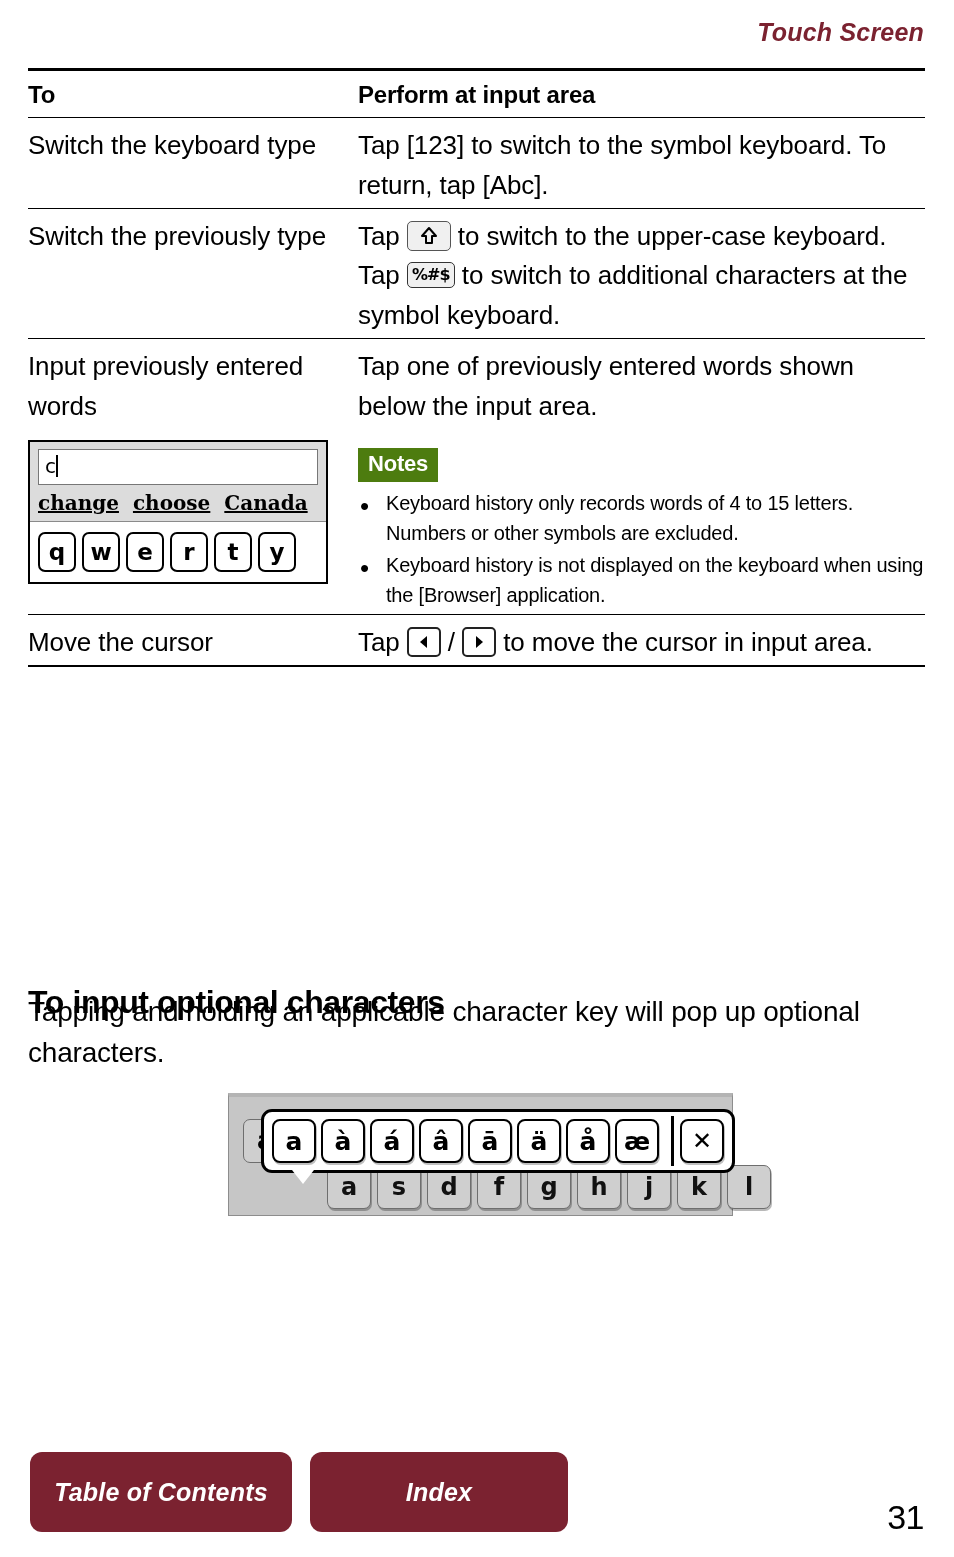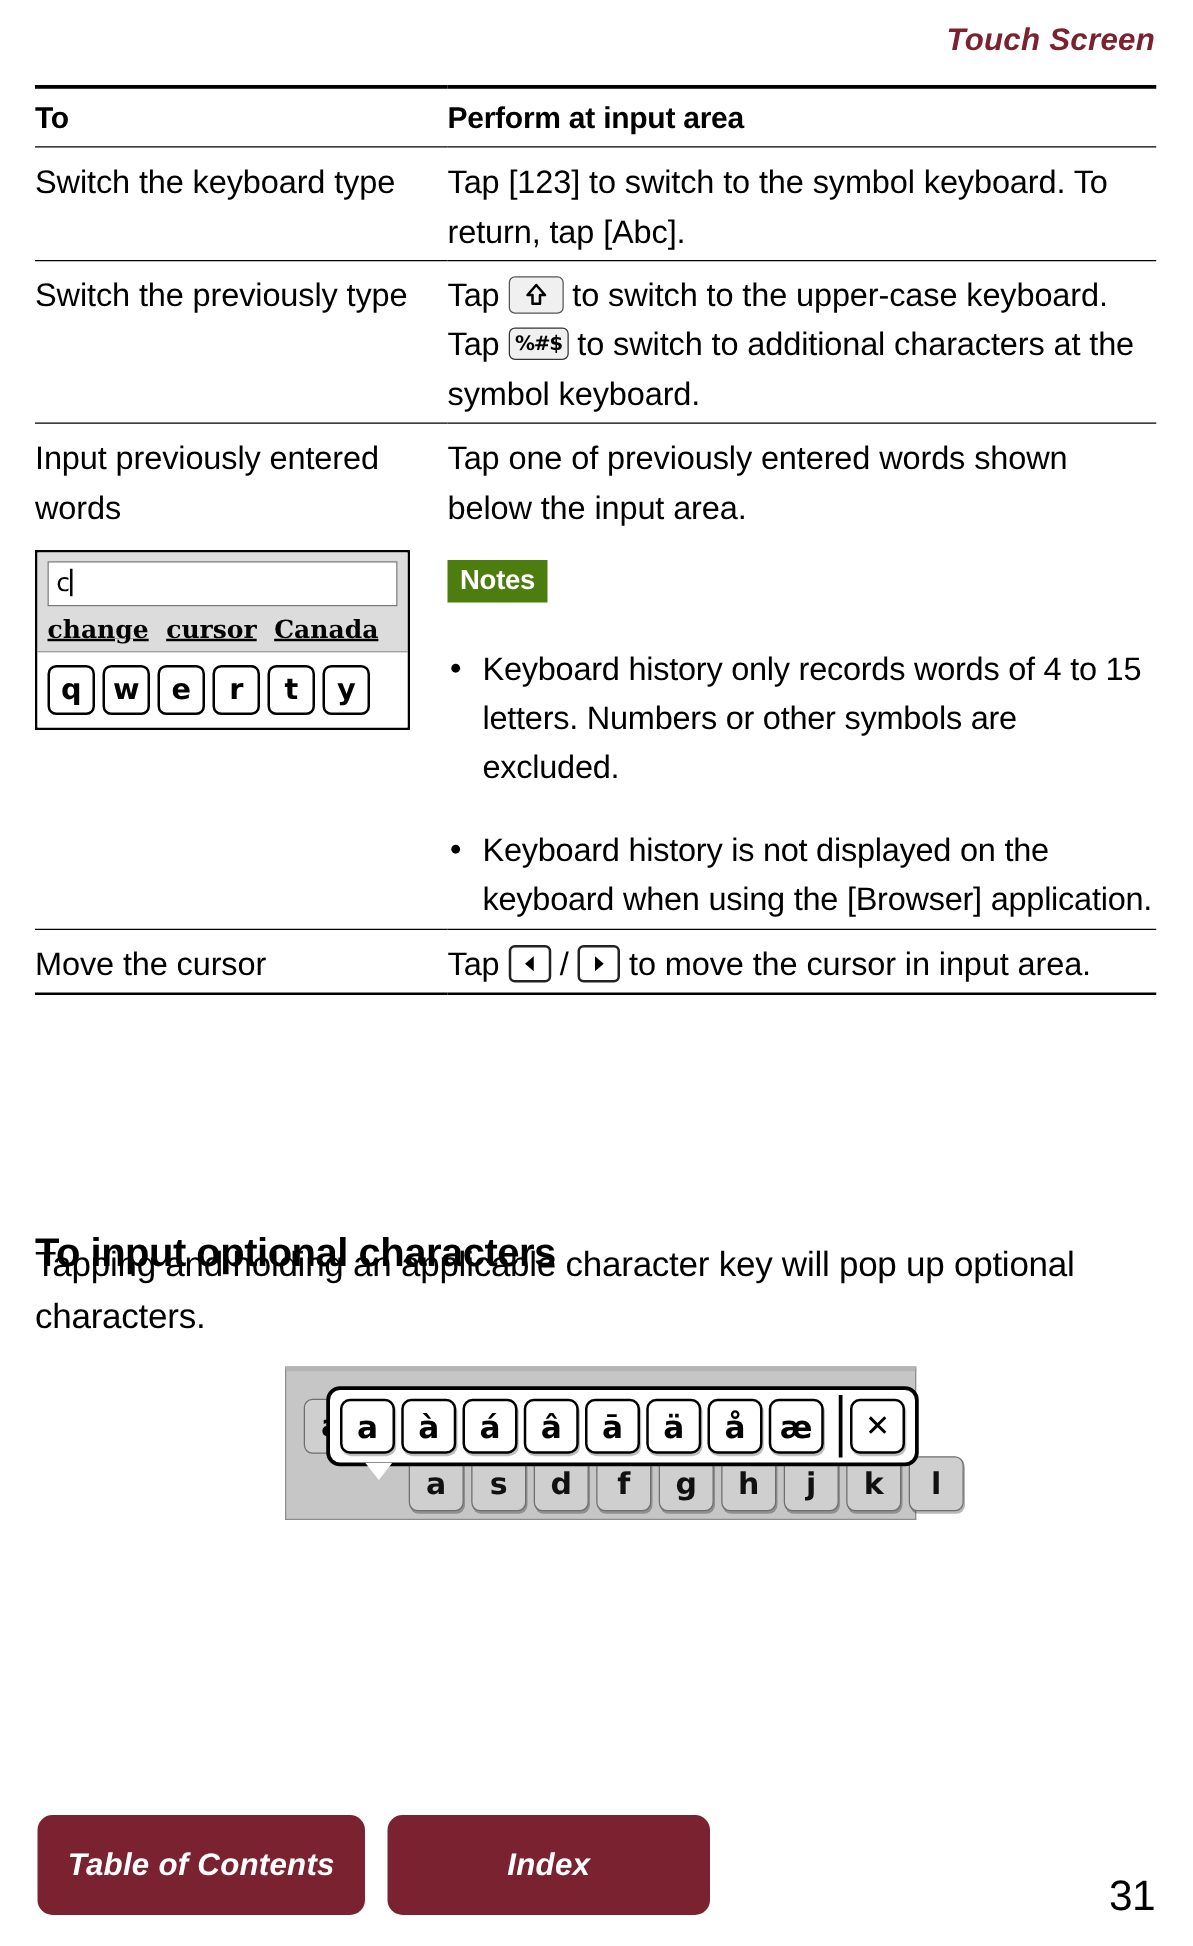--- a/index.html
+++ b/index.html
@@ -152,27 +152,26 @@
     color: #fff;
     font-size: 22px;
     font-weight: bold;
     padding: 3px 10px 5px 10px;
     letter-spacing: -0.2px;
     margin-bottom: 6px;
     text-align: right;
   }
   .notes-list { margin: 0; padding: 0; list-style: none; }
   .notes-list li {
-    font-size: 26px;
+    font-size: 20px;
     line-height: 1.5;
     letter-spacing: -0.2px;
     padding-left: 28px;
     position: relative;
     margin-bottom: 2px;
-    margin-top: 28px;
   }
   .notes-list li::before {
     content: "\2022";
     position: absolute;
     left: 2px;
     top: -1px;
     font-size: 26px;
   }
 
   
@@ -364,21 +363,21 @@
       </tr>
 
       <tr>
         <td class="col-to">
           <div class="cell-text">Input previously entered words</div>
 
           <div class="kbd-fig">
             <div class="kbd-fig-top">
               <div class="kbd-input"><span>c</span><span class="caret"></span></div>
               <div class="kbd-suggest">
-                <span>change</span><span>cursor</span><span>Canada</span>
+                <span>change</span><span>choose</span><span>Canada</span>
               </div>
             </div>
             <div class="kbd-row">
               <div class="kbd-key">q</div>
               <div class="kbd-key">w</div>
               <div class="kbd-key">e</div>
               <div class="kbd-key">r</div>
               <div class="kbd-key">t</div>
               <div class="kbd-key">y</div>
             </div>

